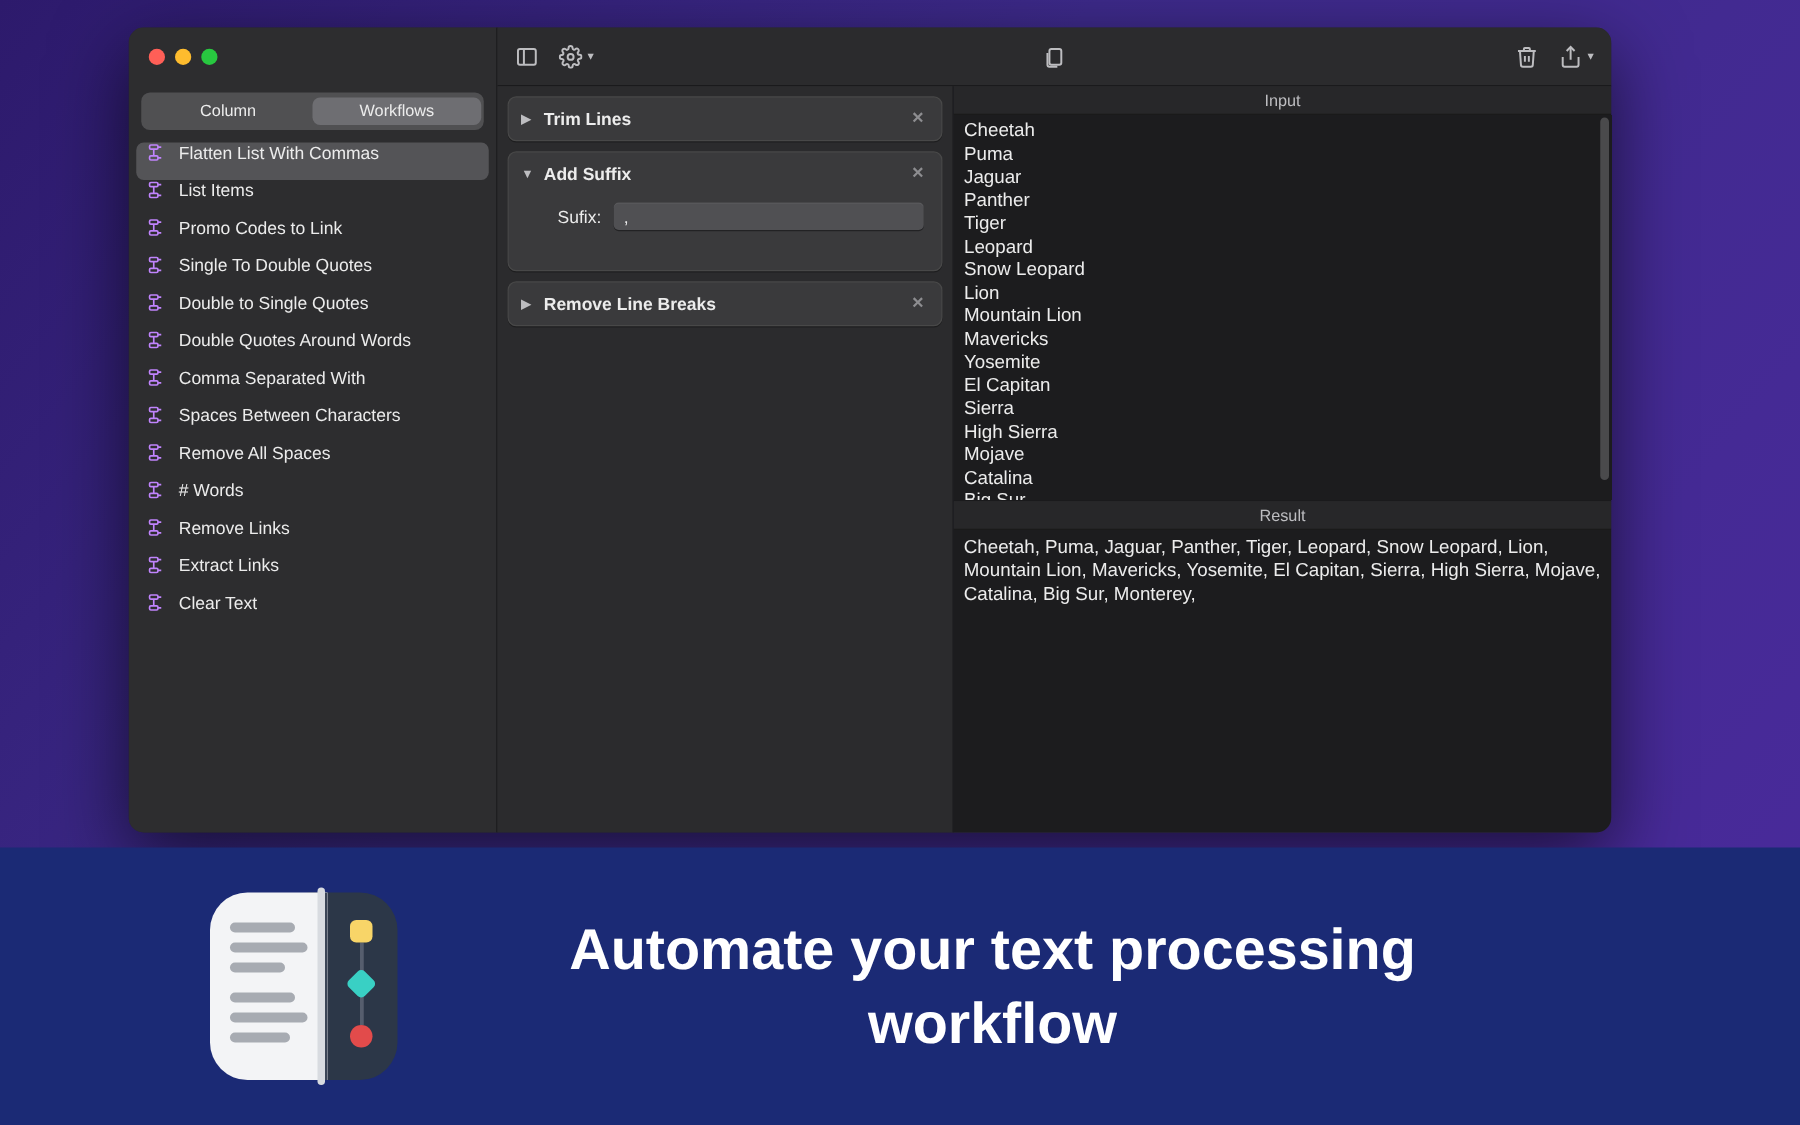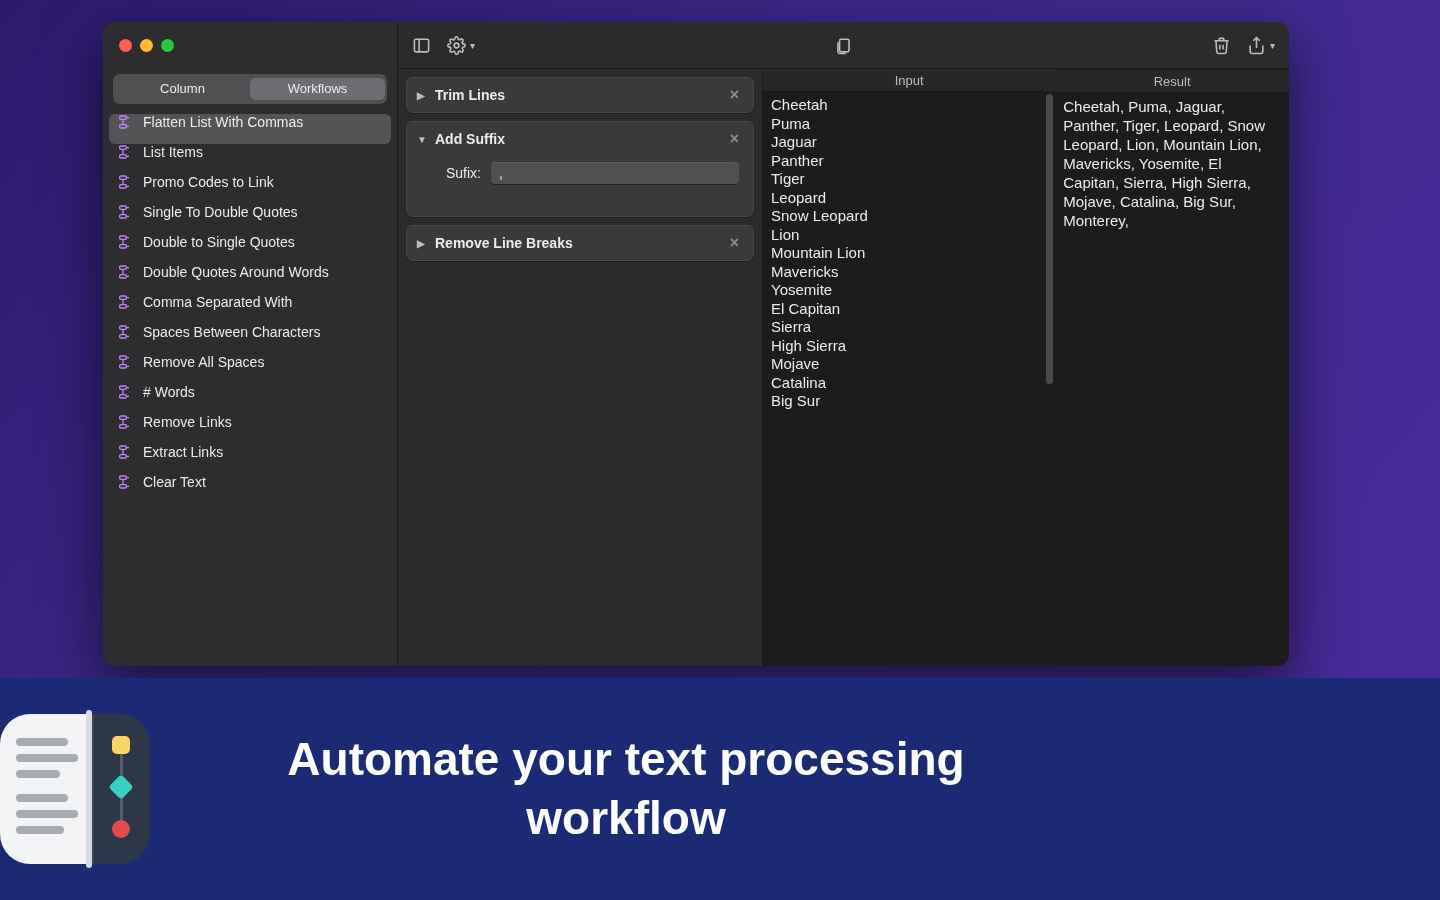--- a/index.html
+++ b/index.html
@@ -113,21 +113,21 @@
   .step-header .close{margin-left:auto;color:var(--text-faint);font-size:16px;line-height:1;padding:2px 4px;}
   .step-body{padding:6px 14px 32px 14px;}
   .field-row{display:flex;align-items:center;gap:10px;}
   .field-label{font-size:14px;color:var(--text);width:60px;text-align:right;}
   .field-input{
     flex:1;height:22px;border:none;border-radius:4px;
     background:var(--field-bg);color:var(--text);
     padding:0 8px;font-size:14px;box-shadow:inset 0 1px 0 rgba(255,255,255,.06),0 1px 0 rgba(0,0,0,.4);
   }
 
-  .io-col{flex:1;display:flex;flex-direction:row;min-width:0;}
+  .io-col{flex:1;display:flex;flex-direction:column;min-width:0;}
   .io-section{display:flex;flex-direction:column;min-height:0;}
   .io-section.input{flex:1.25;}
   .io-section.result{flex:1;border-top:1px solid var(--app-divider);}
   .io-header{
     height:22px;background:var(--input-area-header);
     color:var(--text-dim);font-size:13px;
     display:flex;align-items:center;justify-content:center;
     border-bottom:1px solid #1a1a1a;
   }
   .io-body{
@@ -136,21 +136,21 @@
     padding:4px 8px;overflow:auto;white-space:pre-wrap;position:relative;
   }
   .io-body.result{line-height:19px;}
   .io-scrollbar{position:absolute;right:2px;top:2px;width:7px;height:290px;background:#4a4a4c;border-radius:4px;}
 
   
   .banner{
     position:absolute;left:0;right:0;bottom:0;height:222px;
     background:var(--banner-bg);
     display:flex;align-items:center;justify-content:flex-start;
-    gap:46px;
+    gap:46px;padding-left:168px;
     color:#fff;
   }
   .banner-text{
     font-size:46px;font-weight:700;line-height:1.28;
     width:860px;text-align:center;
   }
   .app-icon{width:150px;height:150px;position:relative;}
   .app-icon .bg-right{position:absolute;right:0;top:0;bottom:0;width:72px;background:#2c3748;border-radius:0 30px 30px 0;}
   .app-icon .bg-left{position:absolute;left:0;top:0;bottom:0;width:94px;background:#f3f4f6;border-radius:30px 0 0 30px;box-shadow:inset -4px 0 0 #3b4556;}
   .app-icon .spine{position:absolute;left:86px;top:-4px;bottom:-4px;width:6px;background:#d8dbe0;border-radius:3px;}

